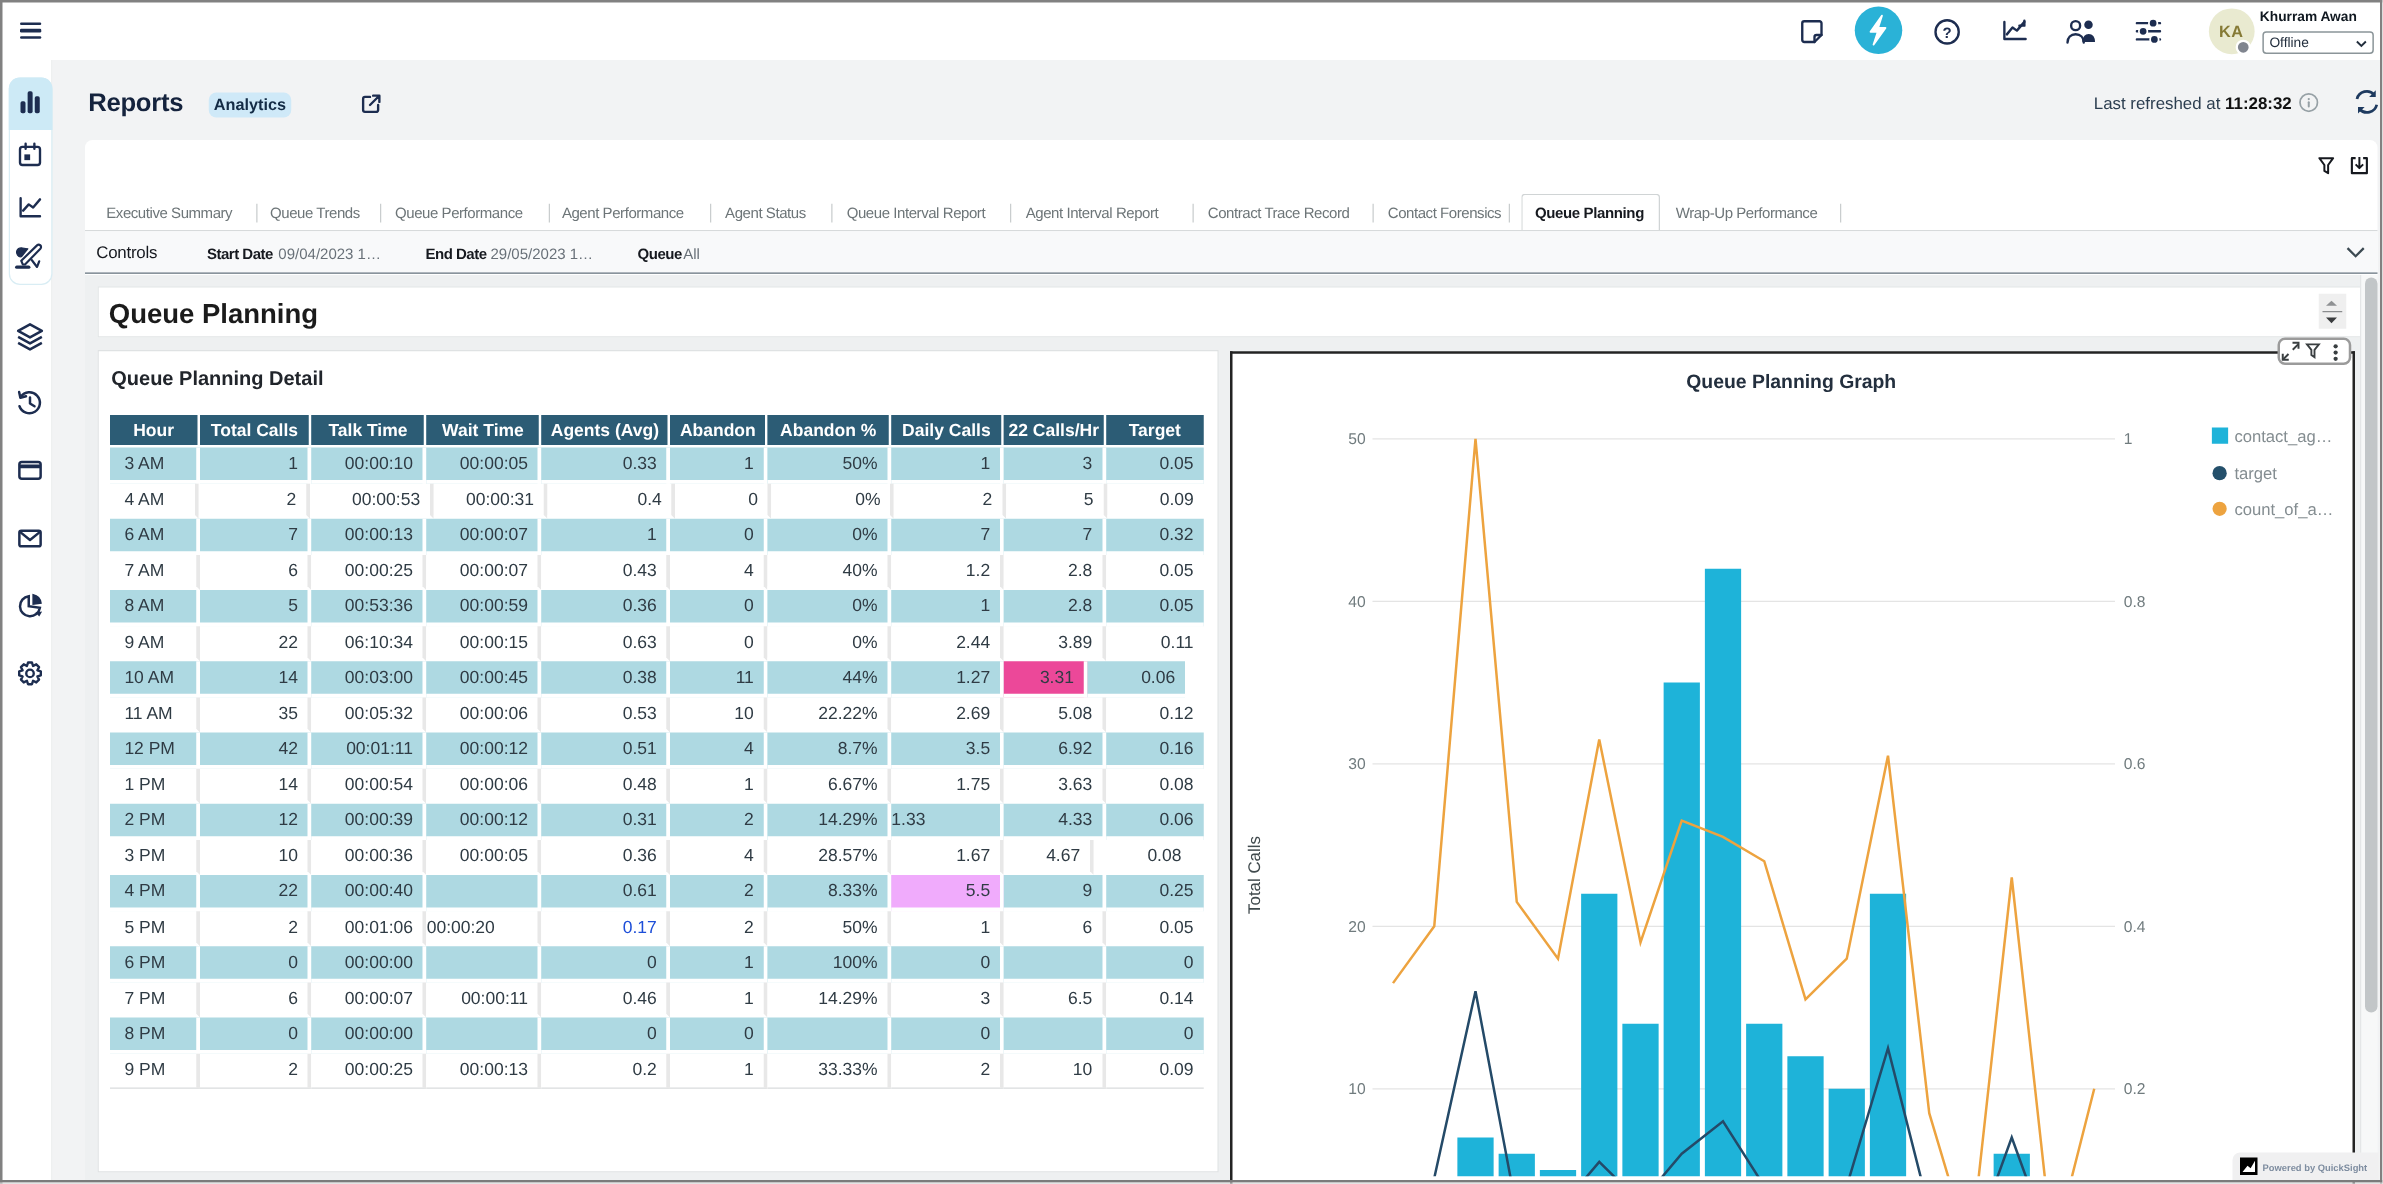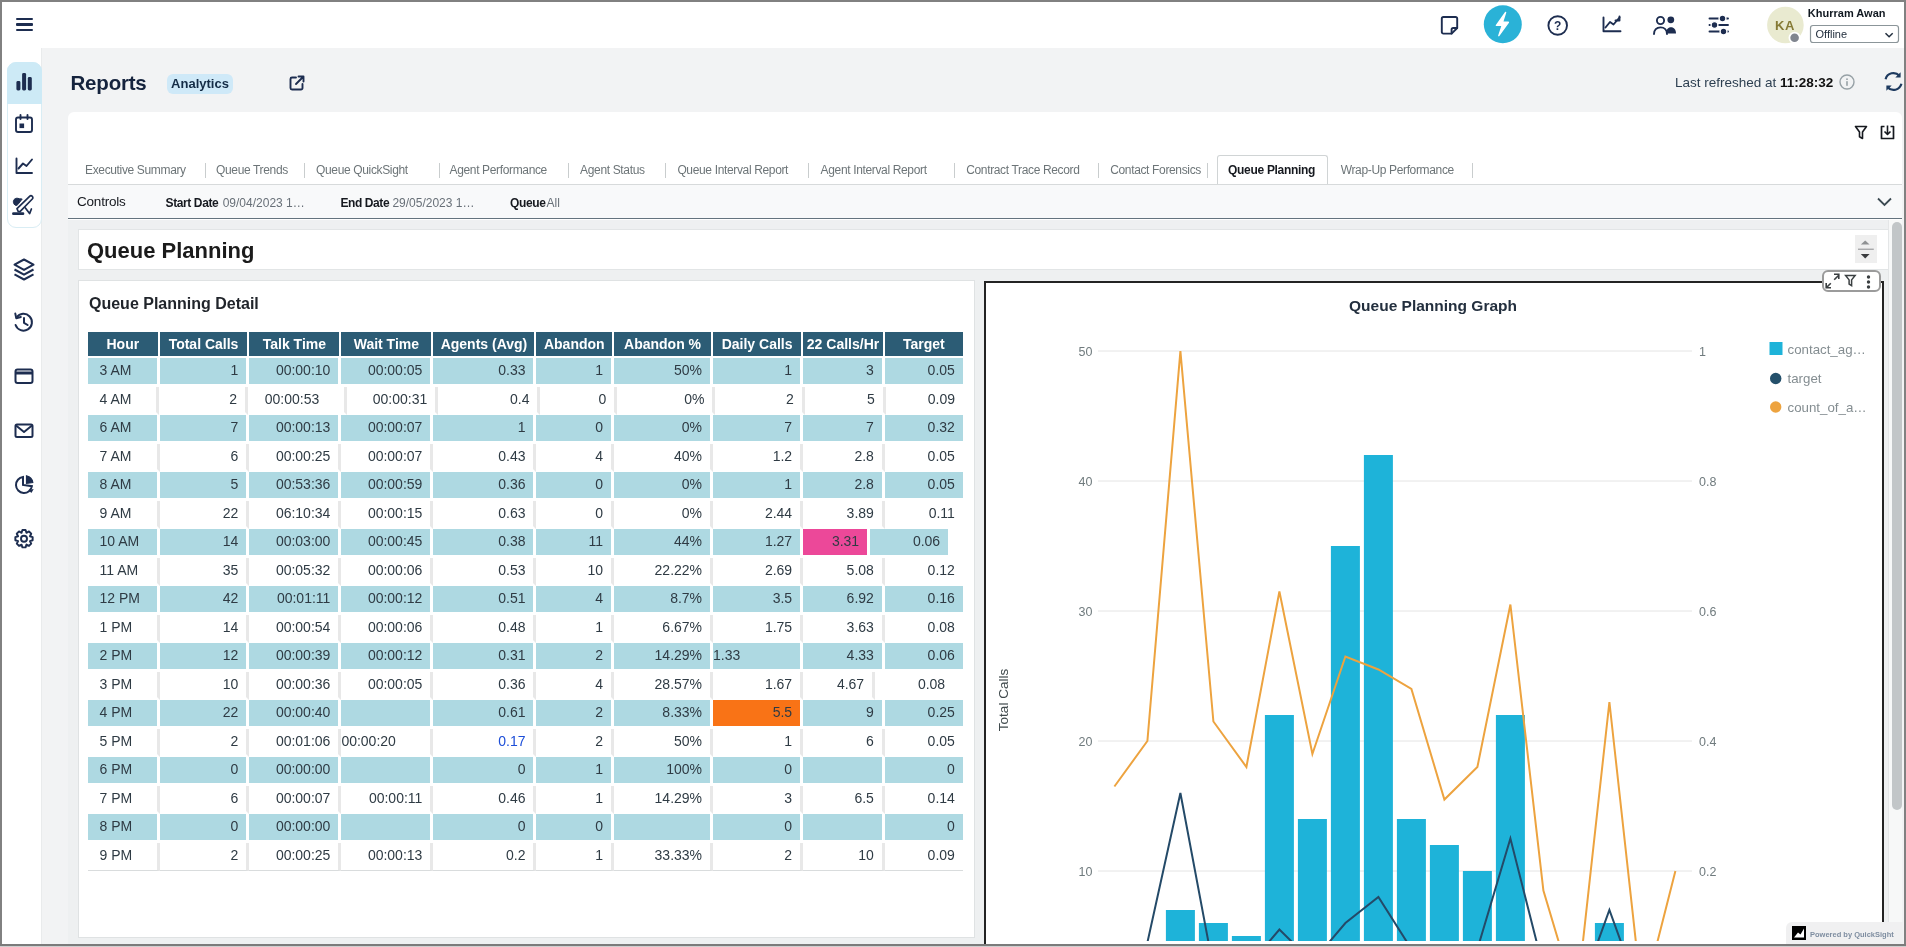--- a/index.html
+++ b/index.html
@@ -153,21 +153,21 @@
 <svg class="abs" style="left:1853px;top:124px" width="44" height="18" viewBox="0 0 44 18">
  <g stroke="#16191f" stroke-width="1.6" fill="none" stroke-linejoin="round">
   <path d="M2.5 2.5 h11 l-4 5.5 v6.5 l-3 -1.8 v-4.7 z"></path>
   <path d="M31.5 2.5 h-3 v12 h12 v-12 h-3" stroke-width="1.7"></path>
   <path d="M34.5 1.5 v9 M31.5 7.5 l3 3 3-3" stroke-width="1.6"></path>
  </g>
 </svg>
 <div class="abs" style="left:68px;top:183.5px;width:1834px;height:1px;background:#d7dadb"></div>
 <div class="abs" style="left:85.0px;top:162.5px;font-size:12px;letter-spacing:-0.35px;color:#6d7578;white-space:nowrap">Executive Summary</div>
 <div class="abs" style="left:216.0px;top:162.5px;font-size:12px;letter-spacing:-0.35px;color:#6d7578;white-space:nowrap">Queue Trends</div>
-<div class="abs" style="left:316.0px;top:162.5px;font-size:12px;letter-spacing:-0.35px;color:#6d7578;white-space:nowrap">Queue QuickSight</div>
+<div class="abs" style="left:316.0px;top:162.5px;font-size:12px;letter-spacing:-0.35px;color:#6d7578;white-space:nowrap">Queue Performance</div>
 <div class="abs" style="left:449.5px;top:162.5px;font-size:12px;letter-spacing:-0.35px;color:#6d7578;white-space:nowrap">Agent Performance</div>
 <div class="abs" style="left:580.1px;top:162.5px;font-size:12px;letter-spacing:-0.35px;color:#6d7578;white-space:nowrap">Agent Status</div>
 <div class="abs" style="left:677.4px;top:162.5px;font-size:12px;letter-spacing:-0.35px;color:#6d7578;white-space:nowrap">Queue Interval Report</div>
 <div class="abs" style="left:820.6px;top:162.5px;font-size:12px;letter-spacing:-0.35px;color:#6d7578;white-space:nowrap">Agent Interval Report</div>
 <div class="abs" style="left:966.2px;top:162.5px;font-size:12px;letter-spacing:-0.35px;color:#6d7578;white-space:nowrap">Contract Trace Record</div>
 <div class="abs" style="left:1110.2px;top:162.5px;font-size:12px;letter-spacing:-0.35px;color:#6d7578;white-space:nowrap">Contact Forensics</div>
 <div class="abs" style="left:205.2px;top:162.5px;width:1px;height:15px;background:#c9cdce"></div>
 <div class="abs" style="left:304.1px;top:162.5px;width:1px;height:15px;background:#c9cdce"></div>
 <div class="abs" style="left:438.8px;top:162.5px;width:1px;height:15px;background:#c9cdce"></div>
 <div class="abs" style="left:567.9px;top:162.5px;width:1px;height:15px;background:#c9cdce"></div>
@@ -222,21 +222,21 @@
     <div style="width:103.1px;border-right:3.5px solid #fff;border-bottom:3px solid #fff;background:#aed9e2;color:#2f3b44;font-size:14px;text-align:right;padding-right:8px;line-height:25.5px">0.33</div>
     <div style="width:77.6px;border-right:3.5px solid #fff;border-bottom:3px solid #fff;background:#aed9e2;color:#2f3b44;font-size:14px;text-align:right;padding-right:8px;line-height:25.5px">1</div>
     <div style="width:99.0px;border-right:3.5px solid #fff;border-bottom:3px solid #fff;background:#aed9e2;color:#2f3b44;font-size:14px;text-align:right;padding-right:8px;line-height:25.5px">50%</div>
     <div style="width:90.1px;border-right:3.5px solid #fff;border-bottom:3px solid #fff;background:#aed9e2;color:#2f3b44;font-size:14px;text-align:right;padding-right:8px;line-height:25.5px">1</div>
     <div style="width:81.7px;border-right:3.5px solid #fff;border-bottom:3px solid #fff;background:#aed9e2;color:#2f3b44;font-size:14px;text-align:right;padding-right:8px;line-height:25.5px">3</div>
     <div style="width:78.0px;border-bottom:3px solid #fff;background:#aed9e2;color:#2f3b44;font-size:14px;text-align:right;padding-right:8px;line-height:25.5px">0.05</div>
   </div>
 <div class="abs" style="left:88px;top:386.5px;width:875px;height:28.5px;display:flex">
     <div style="width:71.7px;border-right:3.5px solid #e8e8e8;border-bottom:3px solid #fff;background:#fff;color:#2f3b44;font-size:14px;text-align:left;padding-left:11.5px;line-height:25.5px">4 AM</div>
     <div style="width:89.7px;border-right:3.5px solid #e8e8e8;border-bottom:3px solid #fff;background:#fff;color:#2f3b44;font-size:14px;text-align:right;padding-right:8px;line-height:25.5px">2</div>
-    <div style="width:100px;border-right:3.5px solid #e8e8e8;border-bottom:3px solid #fff;background:#fff;color:#2f3b44;font-size:14px;text-align:center;padding-right:8px;line-height:25.5px">00:00:53</div>
+    <div style="width:100px;border-right:3.5px solid #e8e8e8;border-bottom:3px solid #fff;background:#fff;color:#2f3b44;font-size:14px;text-align:right;padding-right:8px;line-height:25.5px">00:00:53</div>
     <div style="width:92.0px;border-right:3.5px solid #e8e8e8;border-bottom:3px solid #fff;background:#fff;color:#2f3b44;font-size:14px;text-align:right;padding-right:8px;line-height:25.5px">00:00:31</div>
     <div style="width:103.1px;border-right:3.5px solid #e8e8e8;border-bottom:3px solid #fff;background:#fff;color:#2f3b44;font-size:14px;text-align:right;padding-right:8px;line-height:25.5px">0.4</div>
     <div style="width:77.6px;border-right:3.5px solid #e8e8e8;border-bottom:3px solid #fff;background:#fff;color:#2f3b44;font-size:14px;text-align:right;padding-right:8px;line-height:25.5px">0</div>
     <div style="width:99.0px;border-right:3.5px solid #e8e8e8;border-bottom:3px solid #fff;background:#fff;color:#2f3b44;font-size:14px;text-align:right;padding-right:8px;line-height:25.5px">0%</div>
     <div style="width:90.1px;border-right:3.5px solid #e8e8e8;border-bottom:3px solid #fff;background:#fff;color:#2f3b44;font-size:14px;text-align:right;padding-right:8px;line-height:25.5px">2</div>
     <div style="width:81.7px;border-right:3.5px solid #e8e8e8;border-bottom:3px solid #fff;background:#fff;color:#2f3b44;font-size:14px;text-align:right;padding-right:8px;line-height:25.5px">5</div>
     <div style="width:78.0px;border-bottom:3px solid #fff;background:#fff;color:#2f3b44;font-size:14px;text-align:right;padding-right:8px;line-height:25.5px">0.09</div>
   </div>
 <div class="abs" style="left:88px;top:415.0px;width:875px;height:28.5px;display:flex">
     <div style="width:71.7px;border-right:3.5px solid #fff;border-bottom:3px solid #fff;background:#aed9e2;color:#2f3b44;font-size:14px;text-align:left;padding-left:11.5px;line-height:25.5px">6 AM</div>
@@ -359,21 +359,21 @@
     <div style="width:78.0px;border-bottom:3px solid #fff;background:#fff;color:#2f3b44;font-size:14px;text-align:right;padding-right:8px;line-height:25.5px">0.08</div>
   </div>
 <div class="abs" style="left:88px;top:700.0px;width:875px;height:28.5px;display:flex">
     <div style="width:71.7px;border-right:3.5px solid #fff;border-bottom:3px solid #fff;background:#aed9e2;color:#2f3b44;font-size:14px;text-align:left;padding-left:11.5px;line-height:25.5px">4 PM</div>
     <div style="width:89.7px;border-right:3.5px solid #fff;border-bottom:3px solid #fff;background:#aed9e2;color:#2f3b44;font-size:14px;text-align:right;padding-right:8px;line-height:25.5px">22</div>
     <div style="width:92.0px;border-right:3.5px solid #fff;border-bottom:3px solid #fff;background:#aed9e2;color:#2f3b44;font-size:14px;text-align:right;padding-right:8px;line-height:25.5px">00:00:40</div>
     <div style="width:92.0px;border-right:3.5px solid #fff;border-bottom:3px solid #fff;background:#aed9e2;color:#2f3b44;font-size:14px;text-align:right;padding-right:8px;line-height:25.5px"></div>
     <div style="width:103.1px;border-right:3.5px solid #fff;border-bottom:3px solid #fff;background:#aed9e2;color:#2f3b44;font-size:14px;text-align:right;padding-right:8px;line-height:25.5px">0.61</div>
     <div style="width:77.6px;border-right:3.5px solid #fff;border-bottom:3px solid #fff;background:#aed9e2;color:#2f3b44;font-size:14px;text-align:right;padding-right:8px;line-height:25.5px">2</div>
     <div style="width:99.0px;border-right:3.5px solid #fff;border-bottom:3px solid #fff;background:#aed9e2;color:#2f3b44;font-size:14px;text-align:right;padding-right:8px;line-height:25.5px">8.33%</div>
-    <div style="width:90.1px;border-right:3.5px solid #fff;border-bottom:3px solid #fff;background:#f97316;color:#2f3b44;font-size:14px;text-align:right;padding-right:8px;line-height:25.5px">5.5</div>
+    <div style="width:90.1px;border-right:3.5px solid #fff;border-bottom:3px solid #fff;background:#f0abfc;color:#2f3b44;font-size:14px;text-align:right;padding-right:8px;line-height:25.5px">5.5</div>
     <div style="width:81.7px;border-right:3.5px solid #fff;border-bottom:3px solid #fff;background:#aed9e2;color:#2f3b44;font-size:14px;text-align:right;padding-right:8px;line-height:25.5px">9</div>
     <div style="width:78.0px;border-bottom:3px solid #fff;background:#aed9e2;color:#2f3b44;font-size:14px;text-align:right;padding-right:8px;line-height:25.5px">0.25</div>
   </div>
 <div class="abs" style="left:88px;top:728.5px;width:875px;height:28.5px;display:flex">
     <div style="width:71.7px;border-right:3.5px solid #e8e8e8;border-bottom:3px solid #fff;background:#fff;color:#2f3b44;font-size:14px;text-align:left;padding-left:11.5px;line-height:25.5px">5 PM</div>
     <div style="width:89.7px;border-right:3.5px solid #e8e8e8;border-bottom:3px solid #fff;background:#fff;color:#2f3b44;font-size:14px;text-align:right;padding-right:8px;line-height:25.5px">2</div>
     <div style="width:92.0px;border-right:3.5px solid #e8e8e8;border-bottom:3px solid #fff;background:#fff;color:#2f3b44;font-size:14px;text-align:right;padding-right:8px;line-height:25.5px">00:01:06</div>
     <div style="width:92.0px;border-right:3.5px solid #e8e8e8;border-bottom:3px solid #fff;background:#fff;color:#2f3b44;font-size:14px;text-align:left;padding-right:8px;line-height:25.5px">00:00:20</div>
     <div style="width:103.1px;border-right:3.5px solid #e8e8e8;border-bottom:3px solid #fff;background:#fff;color:#1d4ed8;font-size:14px;text-align:right;padding-right:8px;line-height:25.5px">0.17</div>
     <div style="width:77.6px;border-right:3.5px solid #e8e8e8;border-bottom:3px solid #fff;background:#fff;color:#2f3b44;font-size:14px;text-align:right;padding-right:8px;line-height:25.5px">2</div>

